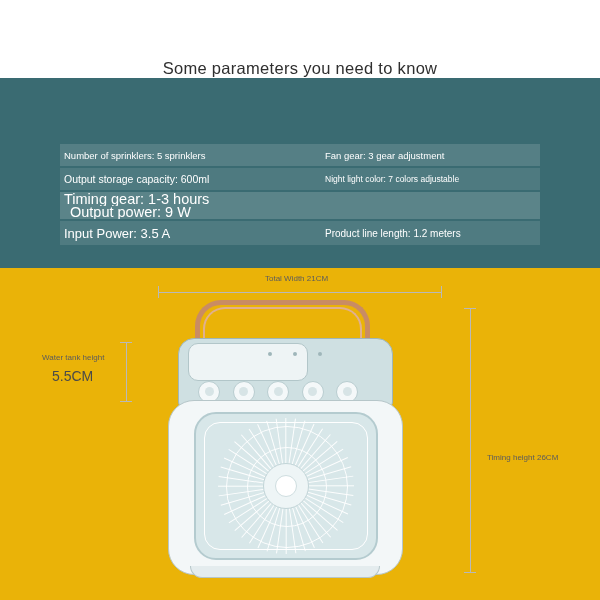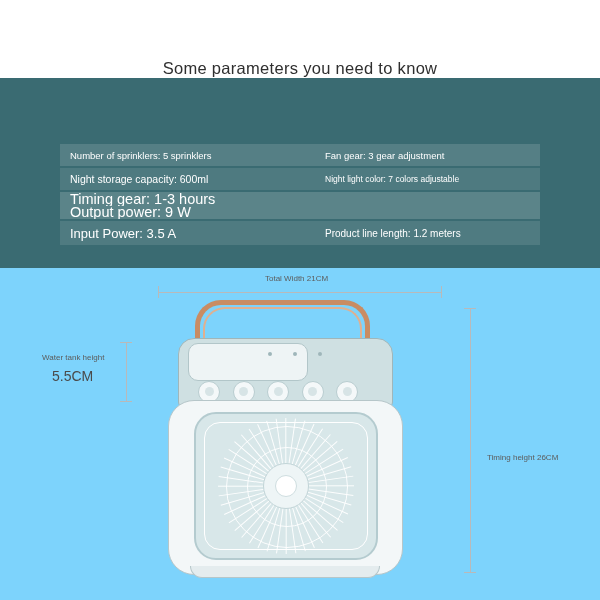--- a/index.html
+++ b/index.html
@@ -60,42 +60,42 @@
     background: rgba(255,255,255,0.14);
   }
   .spec-row .cell {
     box-sizing: border-box;
     display: flex;
     align-items: center;
     color: #ffffff;
     white-space: nowrap;
     overflow: hidden;
   }
-  .cell.left  { width: 255px; padding-left: 10px; }
+  .cell.left  { width: 255px; padding-left: 4px; }
   .cell.right { width: 225px; padding-left: 10px; }
 
   .r1 { height: 22px; }
   .r1 .cell { font-size: 9.5px; }
   .r2 { height: 22px; background: rgba(255,255,255,0.10); }
   .r2 .cell { font-size: 10.5px; }
   .r2 .cell.right { font-size: 8.5px; }
   .r3 { height: 27px; background: rgba(255,255,255,0.17); flex-direction: column; }
   .r3 .cell { font-size: 14.5px; }
   .r4 { height: 24px; background: rgba(255,255,255,0.11); }
   .r4 .cell.left { font-size: 13px; }
   .r4 .cell.right { font-size: 10px; }
 
   
   .diagram {
     position: absolute;
     left: 0;
     top: 268px;
     width: 600px;
     height: 332px;
-    background: #7dd3fc;
+    background: #eab308;
   }
   .dim-label {
     position: absolute;
     color: #5c5c5c;
     white-space: nowrap;
   }
   #width-label   { left: 265px; top: 6px;  font-size: 8px; }
   #tank-label    { left: 42px;  top: 85px; font-size: 8px; }
   #tank-value    { left: 52px;  top: 100px; font-size: 14px; color: #4a4a4a; }
   #height-label  { left: 487px; top: 185px; font-size: 8px; }
@@ -278,21 +278,21 @@
 
   <div class="panel">
     <div class="spec-block">
 
       <div class="spec-row r1">
         <div class="cell left">Number of sprinklers: 5 sprinklers</div>
         <div class="cell right">Fan gear: 3 gear adjustment</div>
       </div>
 
       <div class="spec-row r2">
-        <div class="cell left">Night storage capacity: 600ml</div>
+        <div class="cell left">Output storage capacity: 600ml</div>
         <div class="cell right">Night light color: 7 colors adjustable</div>
       </div>
 
       <div class="spec-row r3">
         <div class="cell left">Timing gear: 1-3 hours</div>
         <div class="cell right">Output power: 9 W</div>
       </div>
 
       <div class="spec-row r4">
         <div class="cell left">Input Power: 3.5 A</div>

